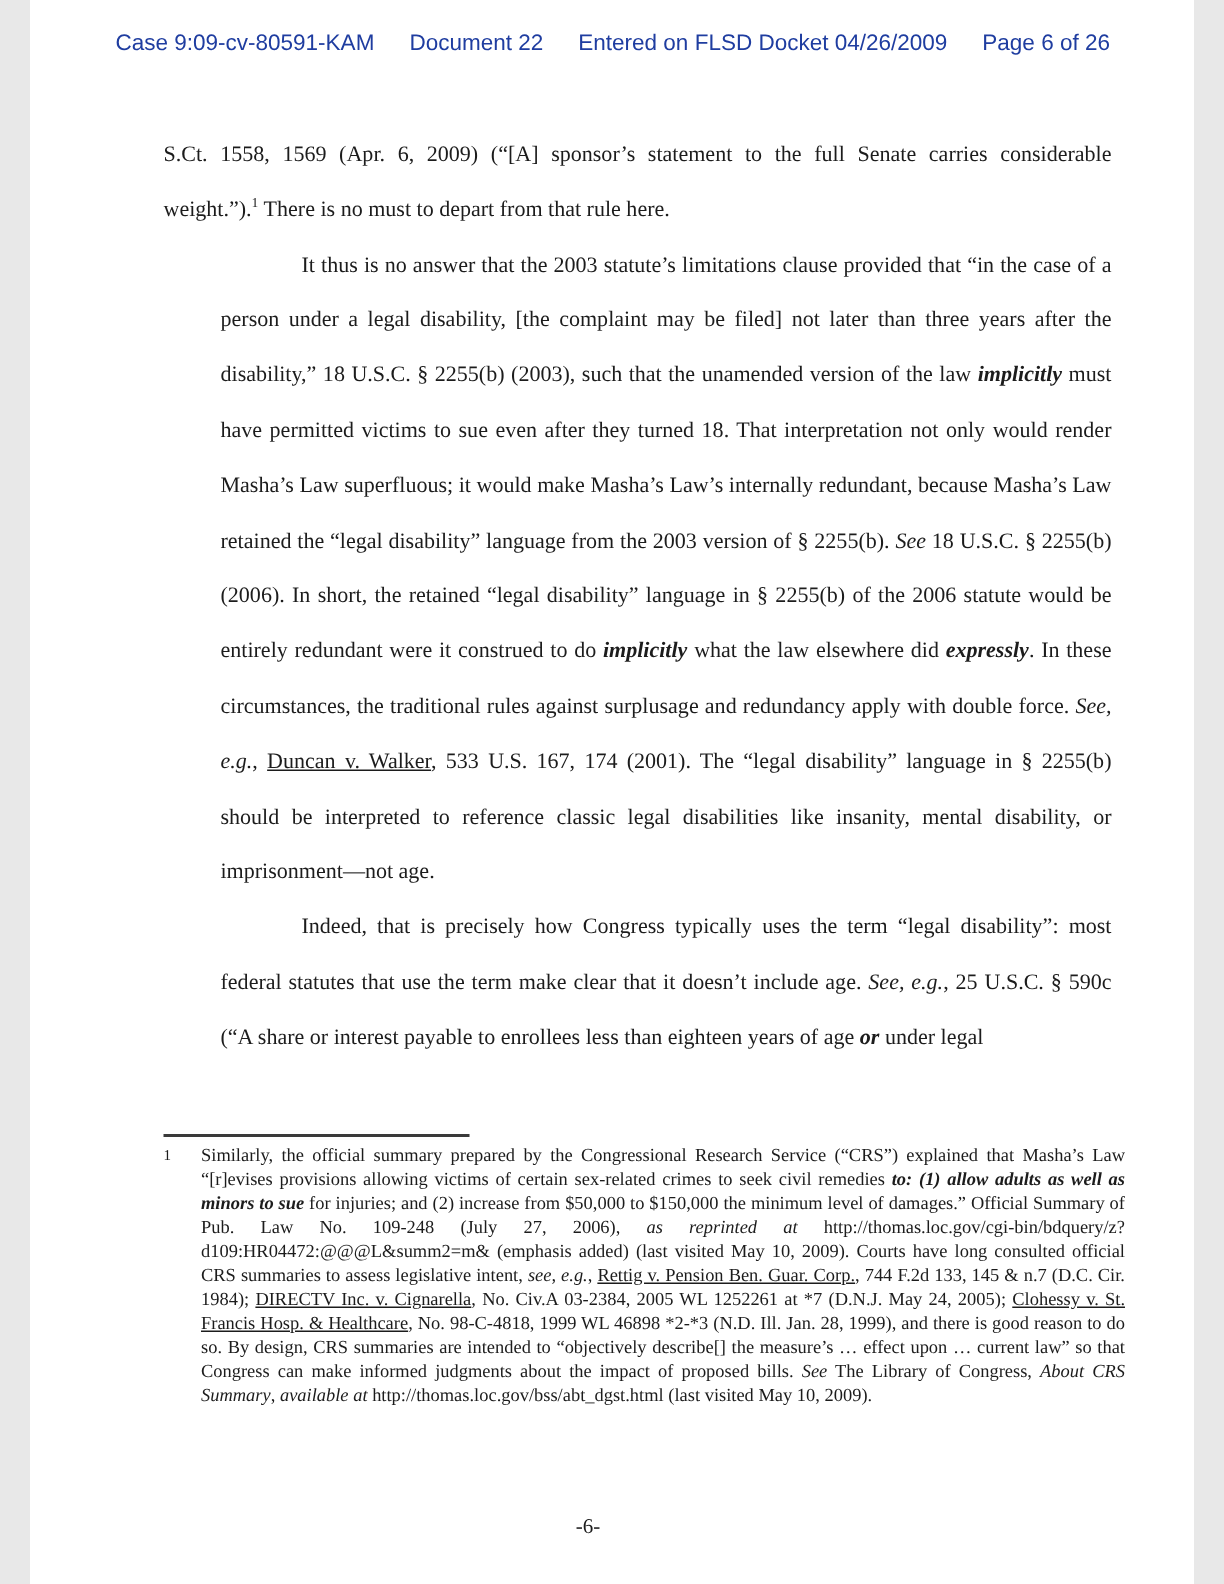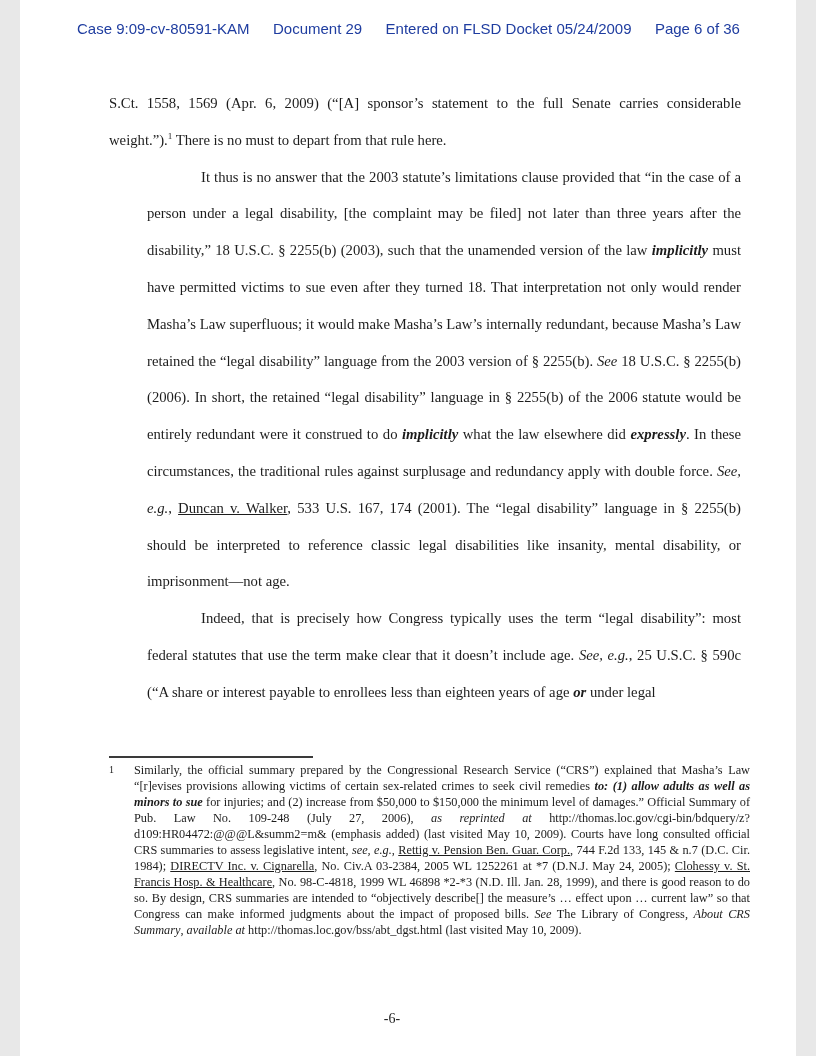--- a/index.html
+++ b/index.html
@@ -78,23 +78,23 @@
     font-size: 14px;
   }
 </style>
 </head>
 <body>
 
 <div class="page">
 
   <header class="doc-header">
     <span>Case 9:09-cv-80591-KAM</span>
-    <span>Document 29</span>
-    <span>Entered on FLSD Docket 05/24/2009</span>
-    <span>Page 6 of 36</span>
+    <span>Document 22</span>
+    <span>Entered on FLSD Docket 04/26/2009</span>
+    <span>Page 6 of 26</span>
   </header>
 
   <main class="body-text">
     <p class="para"><span>S.Ct. 1558, 1569 (Apr. 6, 2009) (“[A] sponsor’s statement to the full Senate carries considerable weight.”).</span><sup class="seg-sup">1</sup><span>  There is no must to depart from that rule here.</span></p>
     <p class="para indent"><span>It thus is no answer that the 2003 statute’s limitations clause provided that “in the case of a person under a legal disability, [the complaint may be filed] not later than three years after the disability,” 18 U.S.C. § 2255(b) (2003), such that the unamended version of the law </span><span class="seg-bi">implicitly</span><span> must have permitted victims to sue even after they turned 18.  That interpretation not only would render Masha’s Law superfluous; it would make Masha’s Law’s internally redundant, because Masha’s Law retained the “legal disability” language from the 2003 version of § 2255(b).  </span><span class="seg-i">See</span><span> 18 U.S.C. § 2255(b) (2006).  In short, the retained “legal disability” language in § 2255(b) of the 2006 statute would be entirely redundant were it construed to do </span><span class="seg-bi">implicitly</span><span> what the law elsewhere did </span><span class="seg-bi">expressly</span><span>.  In these circumstances, the traditional rules against surplusage and redundancy apply with double force.  </span><span class="seg-i">See, e.g.</span><span>, </span><span class="seg-u">Duncan v. Walker</span><span>, 533 U.S. 167, 174 (2001).  The “legal disability” language in § 2255(b) should be interpreted to reference classic legal disabilities like insanity, mental disability, or imprisonment—not age.</span></p>
     <p class="para indent"><span>Indeed, that is precisely how Congress typically uses the term “legal disability”: most federal statutes that use the term make clear that it doesn’t include age.  </span><span class="seg-i">See, e.g.</span><span>, 25 U.S.C. § 590c (“A share or interest payable to enrollees less than eighteen years of age </span><span class="seg-bi">or</span><span> under legal</span></p>
   </main>
 
   <div class="fn-separator"></div>
 

